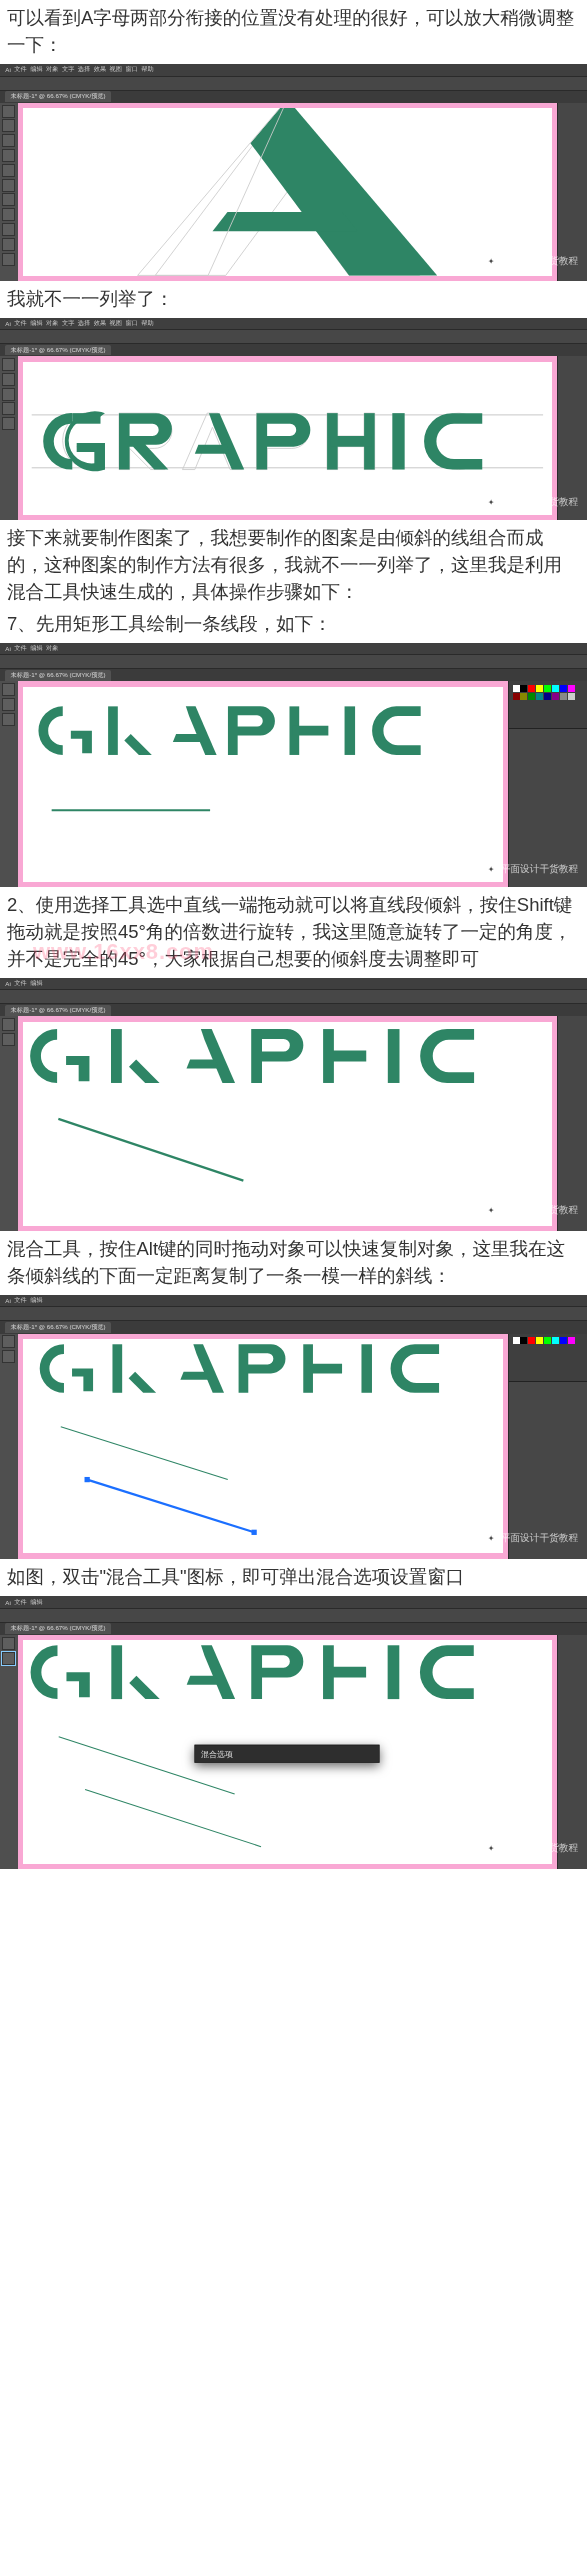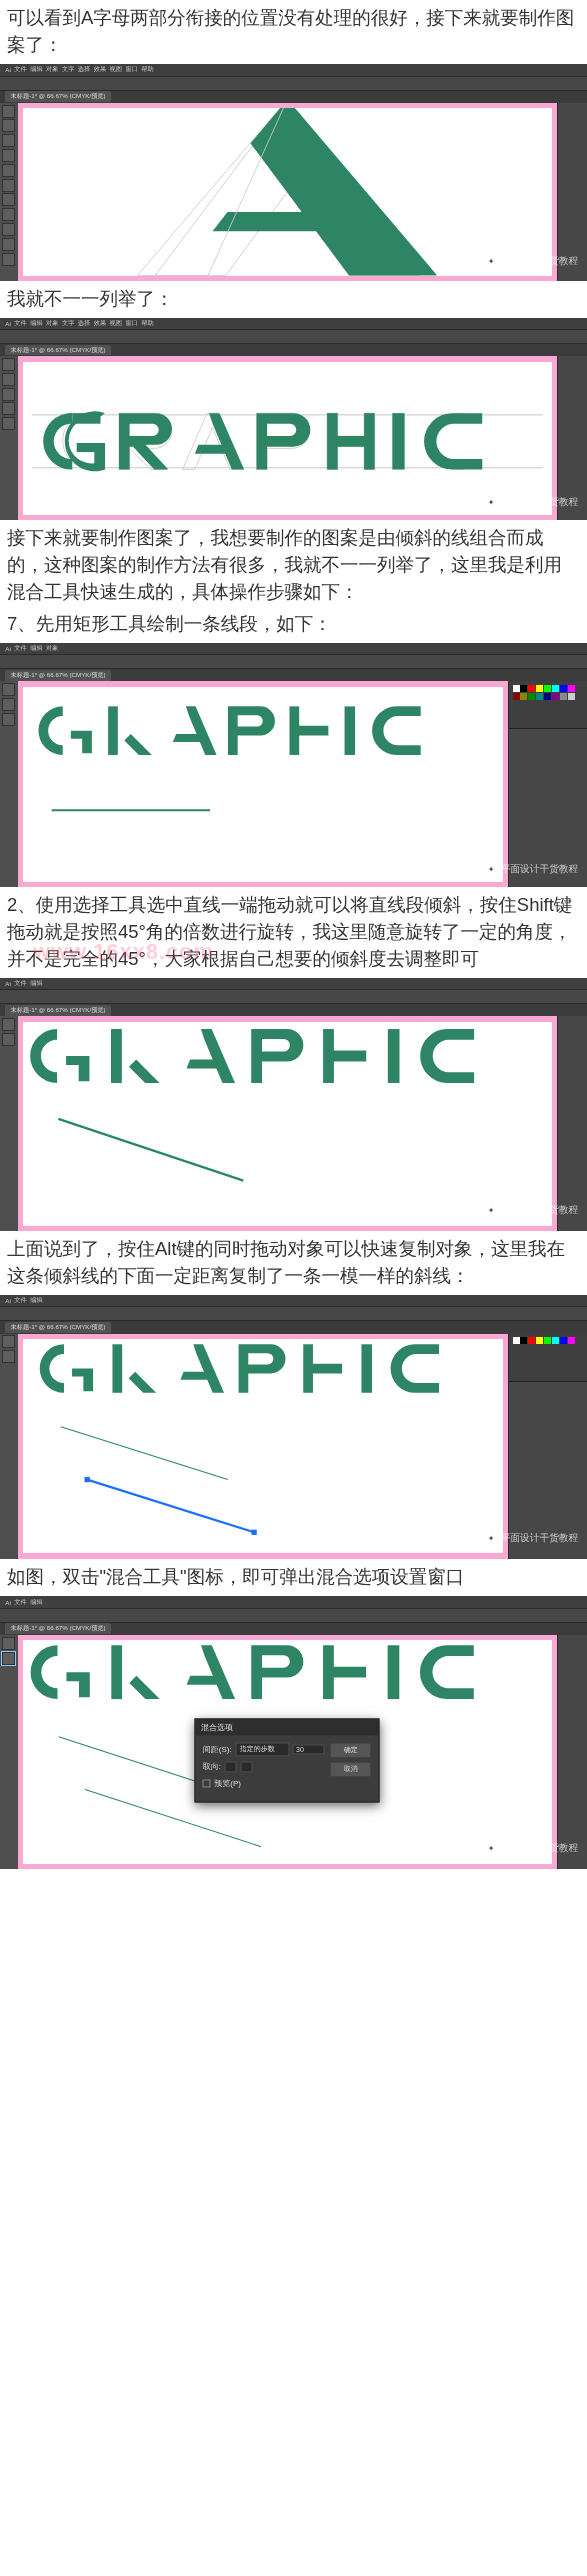--- a/index.html
+++ b/index.html
@@ -147,21 +147,21 @@
   .blend-dialog .fld { margin-bottom:5.3px; display:flex; align-items:center; gap:3.5px; }
   .blend-dialog .sel { background:#2a2a2a; border:0.9px solid #555; padding:0.9px 3.5px; flex:1; font-size:7px; }
   .blend-dialog .num { width:32px; background:#2a2a2a; border:0.9px solid #555; padding:0.9px 2.6px; font-size:7px; }
   .blend-dialog .rad { width:12.3px; height:10.6px; background:#2a2a2a; border:0.9px solid #555; display:inline-block; }
   .blend-dialog .dlg-btns { display:flex; flex-direction:column; gap:3.5px; width:42px; margin-left:5.3px; }
   .blend-dialog .btn { background:#555; border:0.9px solid #333; text-align:center; padding:1.8px 0; font-size:7px; }
 </style>
 </head>
 <body>
 
-<div class="text-block">可以看到A字母两部分衔接的位置没有处理的很好，接下来就要制作图案了：</div>
+<div class="text-block">可以看到A字母两部分衔接的位置没有处理的很好，可以放大稍微调整一下：</div>
 
 <div class="ai-frame" style="height:216px">
   <div class="ai-menubar">
     <span>Ai</span>
     <span>文件</span>
     <span>编辑</span>
     <span>对象</span>
     <span>文字</span>
     <span>选择</span>
     <span>效果</span>
@@ -437,21 +437,21 @@
       </div>
     </div>
     <div class="ai-right"></div>
   </div>
   <div class="watermark" style="bottom:14px">
     <span class="wm-icon">✦</span>
     <span>平面设计干货教程</span>
   </div>
 </div>
 
-<div class="text-block">上面说到了，按住Alt键的同时拖动对象可以快速复制对象，这里我在这条倾斜线的下面一定距离复制了一条一模一样的斜线：</div>
+<div class="text-block">混合工具，按住Alt键的同时拖动对象可以快速复制对象，这里我在这条倾斜线的下面一定距离复制了一条一模一样的斜线：</div>
 
 <div class="ai-frame" style="height:264px">
   <div class="ai-menubar">
     <span>Ai</span>
     <span>文件</span>
     <span>编辑</span>
   </div>
   <div class="ai-propbar"></div>
   <div class="ai-tabbar">
       <span>未标题-1* @ 66.67% (CMYK/预览)</span>
@@ -562,42 +562,20 @@
             <g transform="translate(432,0)">
                 <path class="gl" d="M32 0 A30 30 0 0 0 32 60 L62 60 L62 48 L34 48 A18 18 0 0 1 34 12 L62 12 L62 0 Z"></path>
               </g>
           </g>
           <line class="diag-line thin" x1="40" y1="110" x2="240" y2="175"></line>
           <line class="diag-line thin" x1="70" y1="170" x2="270" y2="235"></line>
         </svg>
         
         <div class="blend-dialog">
           <div class="dlg-title">混合选项</div>
-          <div class="dlg-body">
-            <div class="dlg-left">
-              <div class="fld">
-                <span>间距(S):</span>
-                <span class="sel">指定的步数</span>
-                <span class="num">30</span>
-              </div>
-              <div class="fld">
-                <span>取向:</span>
-                <span class="rad"></span>
-                <span class="rad"></span>
-              </div>
-              <div class="fld">
-                <span style="width:8px;height:8px;border:0.9px solid #888;display:inline-block"></span>
-                <span>预览(P)</span>
-              </div>
-            </div>
-            <div class="dlg-btns">
-              <div class="btn">确定</div>
-              <div class="btn">取消</div>
-            </div>
-          </div>
         </div>
       </div>
     </div>
     <div class="ai-right"></div>
   </div>
   <div class="watermark" style="bottom:14px">
     <span class="wm-icon">✦</span>
     <span>平面设计干货教程</span>
   </div>
 </div>

